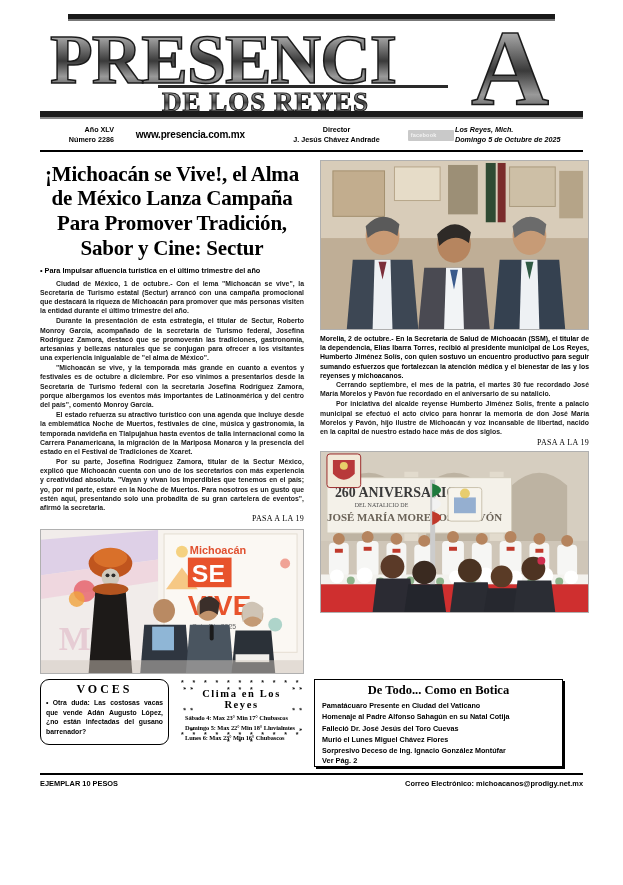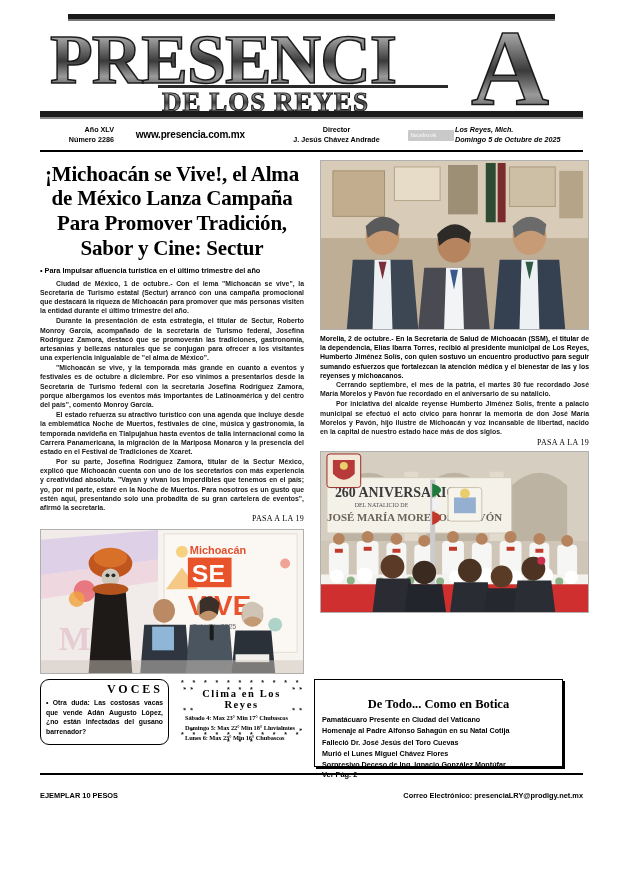--- a/index.html
+++ b/index.html
@@ -46,39 +46,39 @@
 
   
   .photo{position:relative;overflow:hidden;border:1px solid #b0b0b0;box-sizing:border-box;}
   .ph-top{width:269px;height:170px;margin-top:2px;}
   .ph-left{width:264px;height:145px;margin-top:6px;}
   .ph-right{width:269px;height:162px;margin-top:4px;}
 
   
   .bottom{display:flex;gap:10px;margin-top:5px;align-items:flex-start;}
   .box-voces{width:129px;border:1.4px solid #000;border-radius:9px;padding:2px 5px 4px 5px;box-sizing:border-box;height:66px;}
-  .voces-title{font-family:"Liberation Serif",serif;font-size:12px;font-weight:bold;text-align:right;
+  .voces-title{font-family:"Liberation Serif",serif;font-size:12px;font-weight:bold;text-align:center;
                letter-spacing:3px;margin:0 0 1px 0;}
   .voces-txt{font-size:6.8px;font-weight:bold;line-height:1.42;text-align:justify;}
 
   .box-clima{width:125px;height:66px;box-sizing:border-box;position:relative;padding:5px 6px;}
   .dots{position:absolute;font-size:7px;font-weight:bold;letter-spacing:3.4px;color:#111;line-height:1;}
   .clima-title{font-family:"Liberation Serif",serif;font-size:10.5px;font-weight:bold;text-align:center;
                letter-spacing:1.6px;margin:4px 0 3px 0;}
   .clima-line{font-family:"Liberation Serif",serif;font-size:6.4px;font-weight:bold;line-height:1.55;letter-spacing:-.1px;}
 
-  .box-botica{width:249px;border:1.4px solid #000;box-sizing:border-box;padding:17px 7px 2px 7px;height:88px;
+  .box-botica{width:249px;border:1.4px solid #000;box-sizing:border-box;padding:3px 7px 2px 7px;height:88px;
               box-shadow:2px 2px 0 #000;}
   .botica-title{font-family:"Liberation Serif",serif;font-size:12.5px;font-weight:bold;text-align:center;margin:0 0 2px 0;}
   .botica-item{font-size:7.2px;font-weight:bold;line-height:1.56;}
   .botica-ver{font-size:7.4px;font-weight:bold;text-align:left;}
 
   
   .footline{border-top:2.5px solid #000;margin-top:6px;}
-  .footer{display:flex;justify-content:space-between;padding-top:16px;font-size:7.4px;font-weight:bold;}
+  .footer{display:flex;justify-content:space-between;padding-top:4px;font-size:7.4px;font-weight:bold;}
 </style>
 </head>
 <body>
 
 <div class="page">
 
   <div class="masthead">
     <div class="rule-top"></div>
     <div class="logo-wrap">
       <svg class="logo-svg" viewBox="0 0 545 92" preserveAspectRatio="none">
@@ -356,16 +356,16 @@
       <div class="botica-item">Falleció Dr. José Jesús del Toro Cuevas</div>
       <div class="botica-item">Murió el Lunes Miguel Chávez Flores</div>
       <div class="botica-item">Sorpresivo Deceso de Ing. Ignacio González Montúfar</div>
       <div class="botica-ver">Ver Pág. 2</div>
     </div>
   </div>
 
   <div class="footline"></div>
   <div class="footer">
     <div>EJEMPLAR 10 PESOS</div>
-    <div>Correo Electrónico: presenciaLRY@prodigy.net.mx</div>
+    <div>Correo Electrónico: michoacanos@prodigy.net.mx</div>
   </div>
 
 </div>
 
 </body></html>

